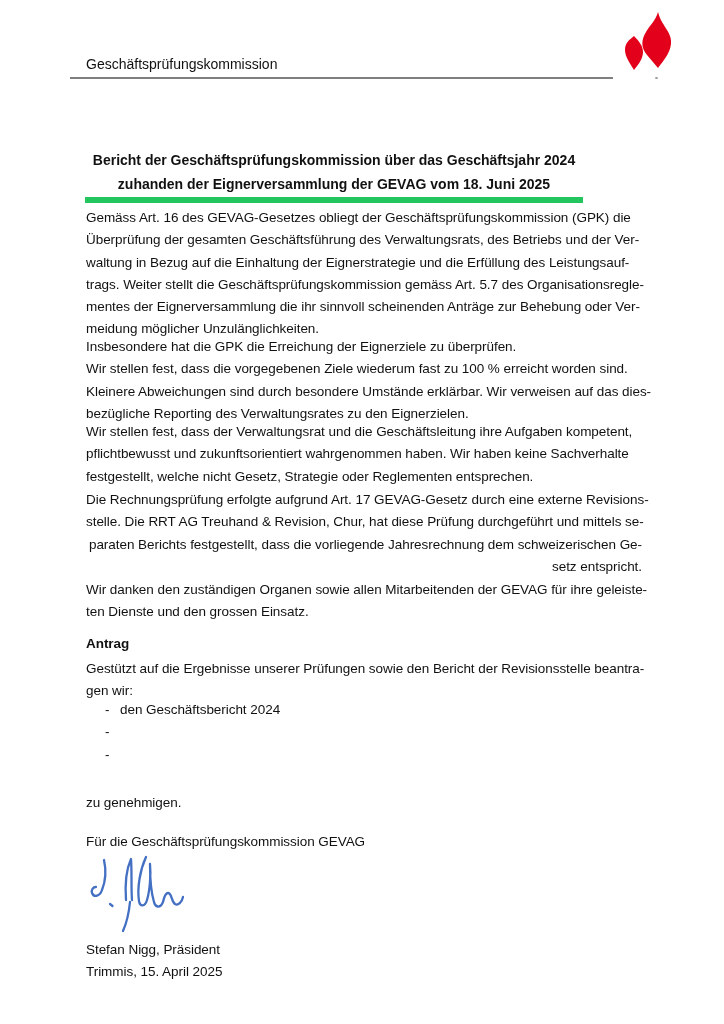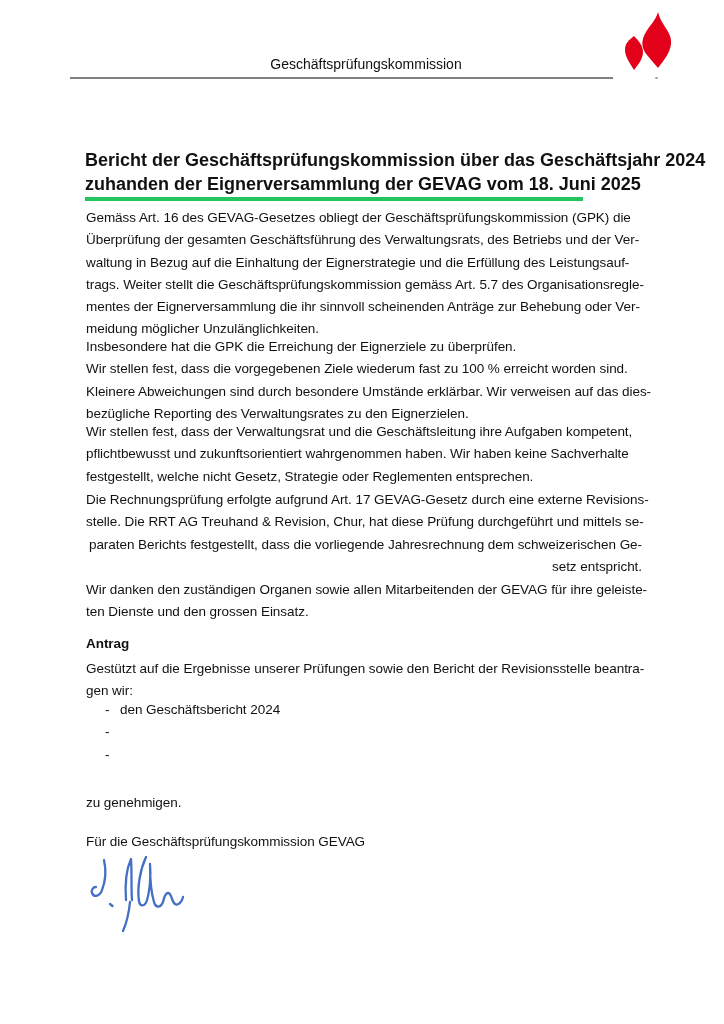--- a/index.html
+++ b/index.html
@@ -2,32 +2,32 @@
 <html><head>
 <meta charset="utf-8">
 <style>
   html,body { margin:0; padding:0; background:#ffffff; }
   .page {
     position:relative; width:724px; height:1024px; background:#ffffff;
     font-family:"Liberation Sans", sans-serif; color:#111111; overflow:hidden;
   }
   .header-label {
     position:absolute; top:56px; left:86px; width:560px;
-    text-align:center; font-size:14px; line-height:17px;
+    font-size:14px; line-height:17px;
   }
   .header-rule {
     position:absolute; left:70px; top:77px; width:543px; height:2px;
     background:#7f7f7f;
   }
   .logo { position:absolute; left:620px; top:10px; width:64px; height:70px; }
   .logo-dot { position:absolute; left:655px; top:77px; width:3px; height:2px; background:#9a9a9a; border-radius:50%; }
   .title-block {
     position:absolute; left:85px; top:149px; width:498px;
-    text-align:center; font-weight:bold; font-size:18px; line-height:23.5px;
-    border-bottom:4px solid #22c55e; padding-bottom:1px; white-space:nowrap;
+    text-align:center; font-weight:bold; font-size:14px; line-height:23.5px;
+    border-bottom:6px solid #22c55e; padding-bottom:1px; white-space:nowrap;
   }
   .body-text {
     position:absolute; left:86px; width:556px;
     font-size:13.5px; line-height:22.3px; letter-spacing:-0.05px; white-space:nowrap;
   }
   .p1 { top:207px; } .p2 { top:336px; } .p3 { top:421px; }
   .p4 { top:489px;text-align:right; } .p5 { top:579px; }
   .antrag-heading { top:633px; font-weight:bold; }
   .antrag-intro { top:658px; }
   .antrag-list { top:699px; left:105px; }
@@ -85,14 +85,18 @@
   <svg class="signature-svg" viewBox="0 0 100 85" aria-hidden="true">
     <g fill="none" stroke="#4470c4" stroke-width="2.3" stroke-linecap="round" stroke-linejoin="round">
       <path d="M16,8 C18,17 18,28 14,38 C12,44 6,46 4,41 C3,38 5,35 8,35"></path>
       <path d="M22,52 l2.5,2"></path>
       <path d="M38,48 C37,34 38,18 43,7 C44,20 43,35 44,48"></path>
       <path d="M42,50 C41,60 39,70 35,79"></path>
       <path d="M58,5 C52,18 49,36 51,49 C52,55 57,55 59,48 C62,38 63,22 62,12 C62,24 63,40 66,50 C67,55 72,57 75,50 C76,46 77,41 80,41 C84,41 83,49 87,52 C90,54 94,50 95,45"></path>
     </g>
   </svg>
 
+  <div class="body-text signer-block">
+    <div>Stefan Nigg, Präsident</div>
+    <div>Trimmis, 15. April 2025</div>
+  </div>
 
 </div>
 
 </body></html>

